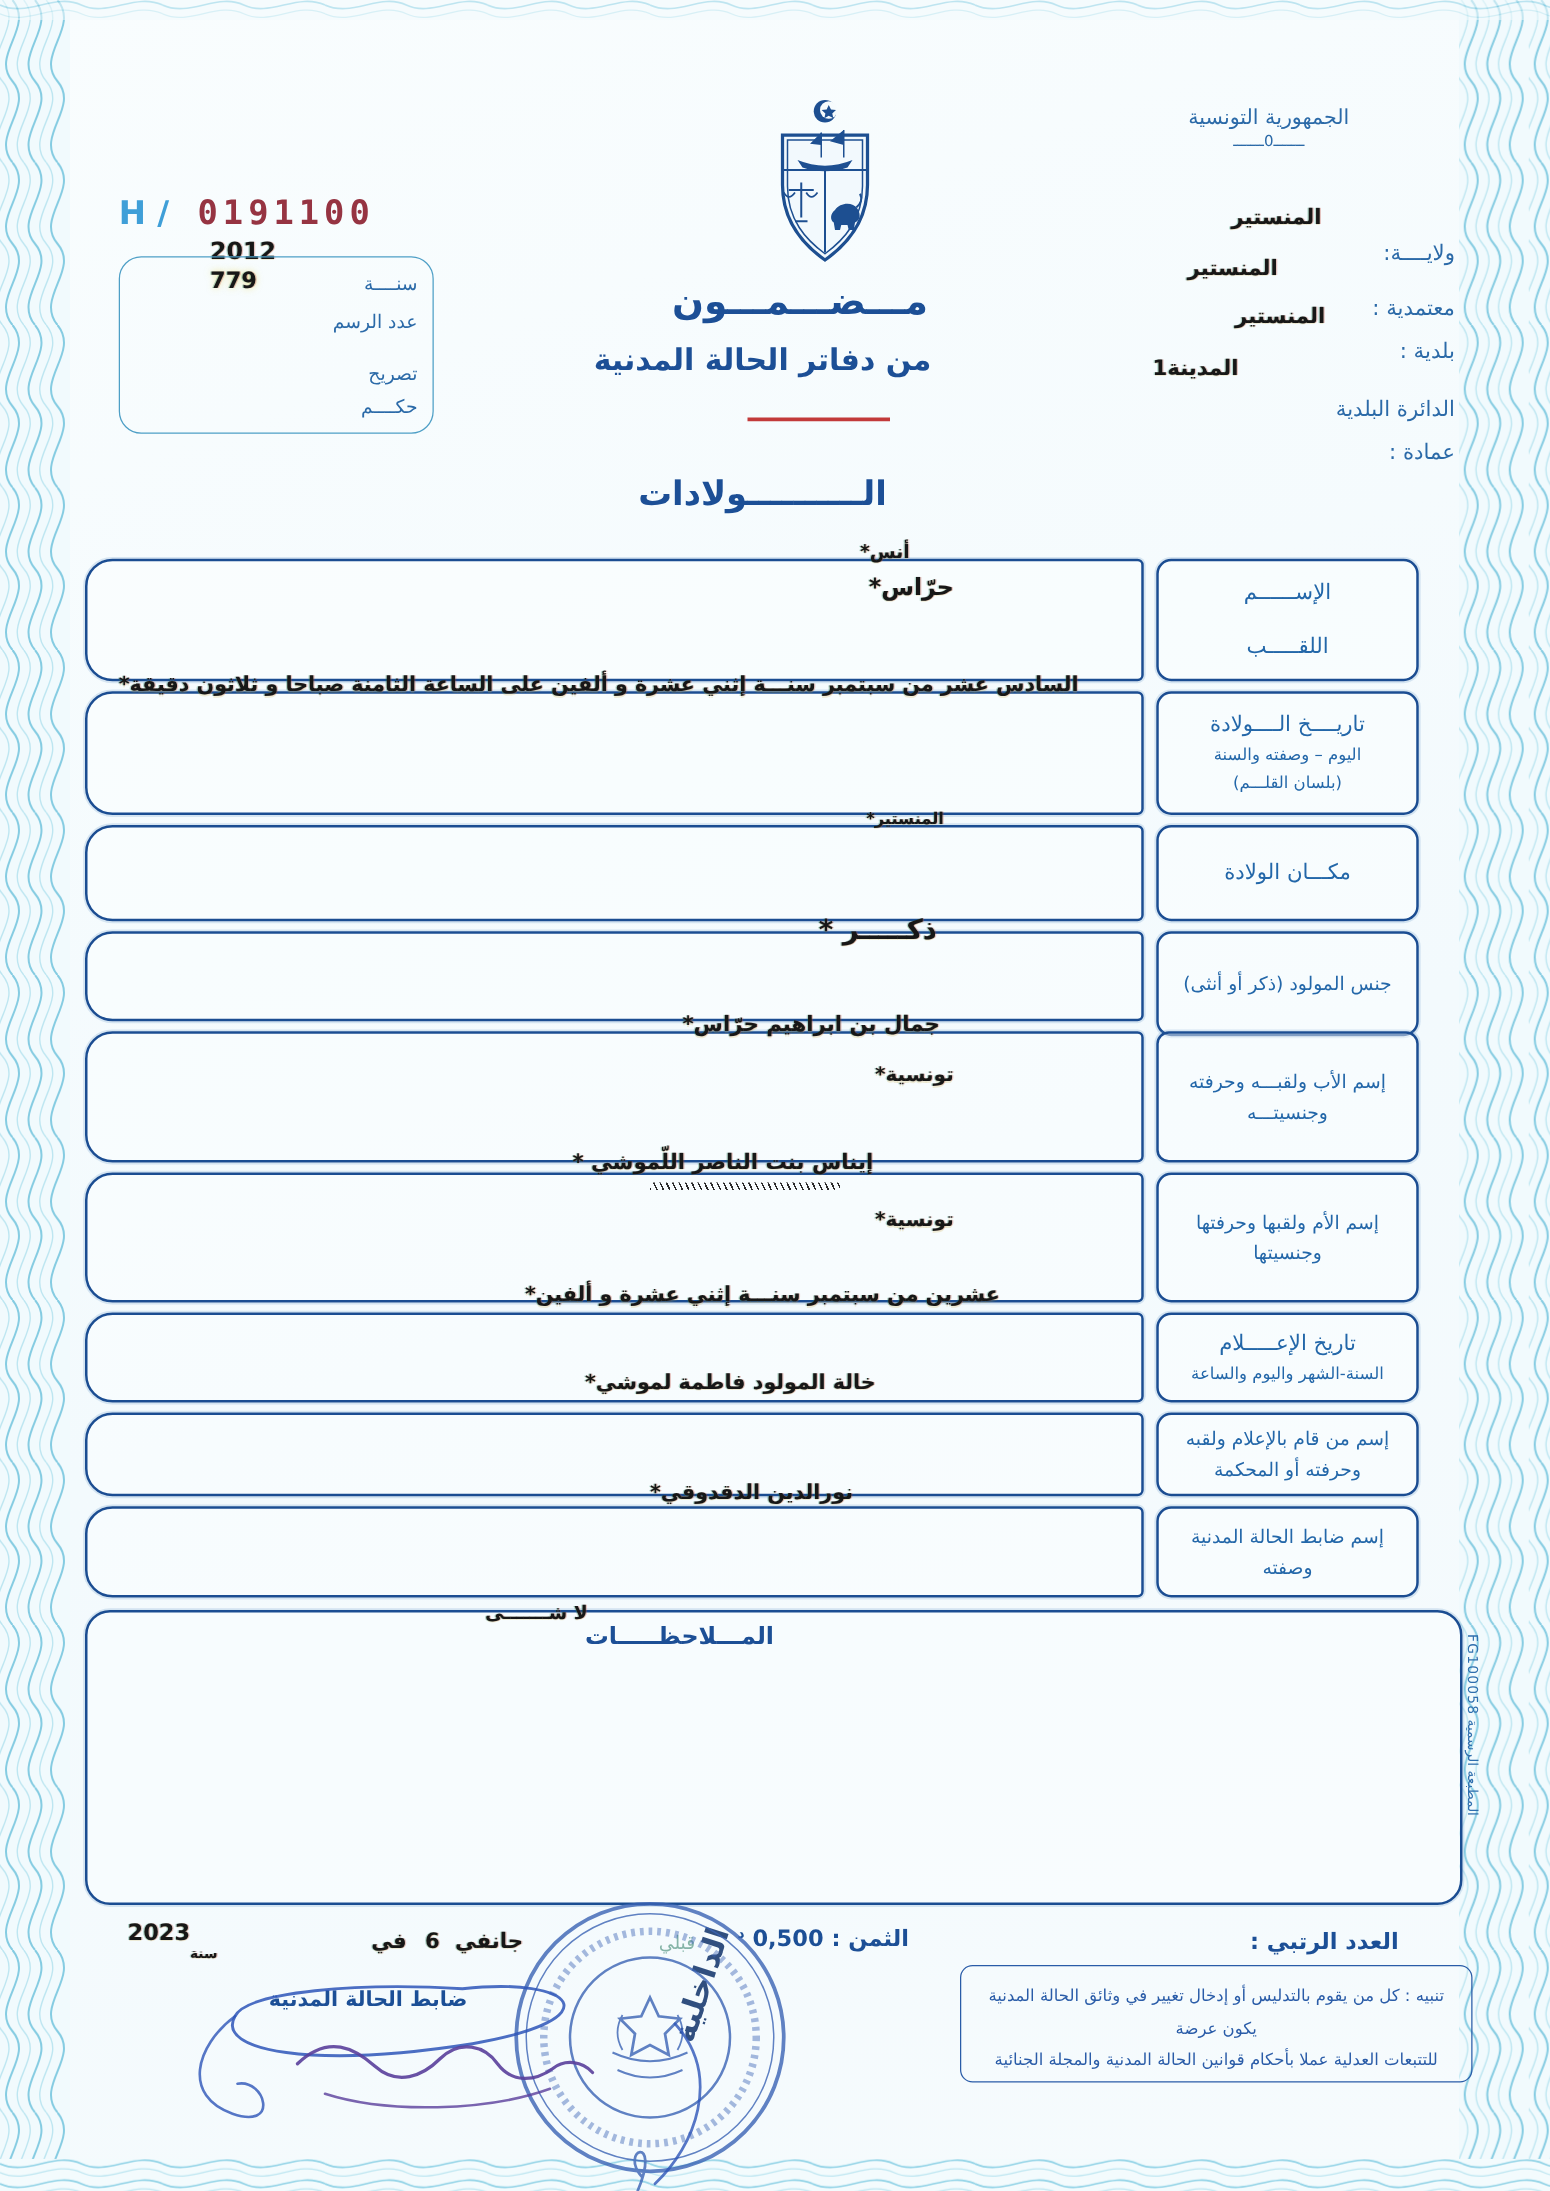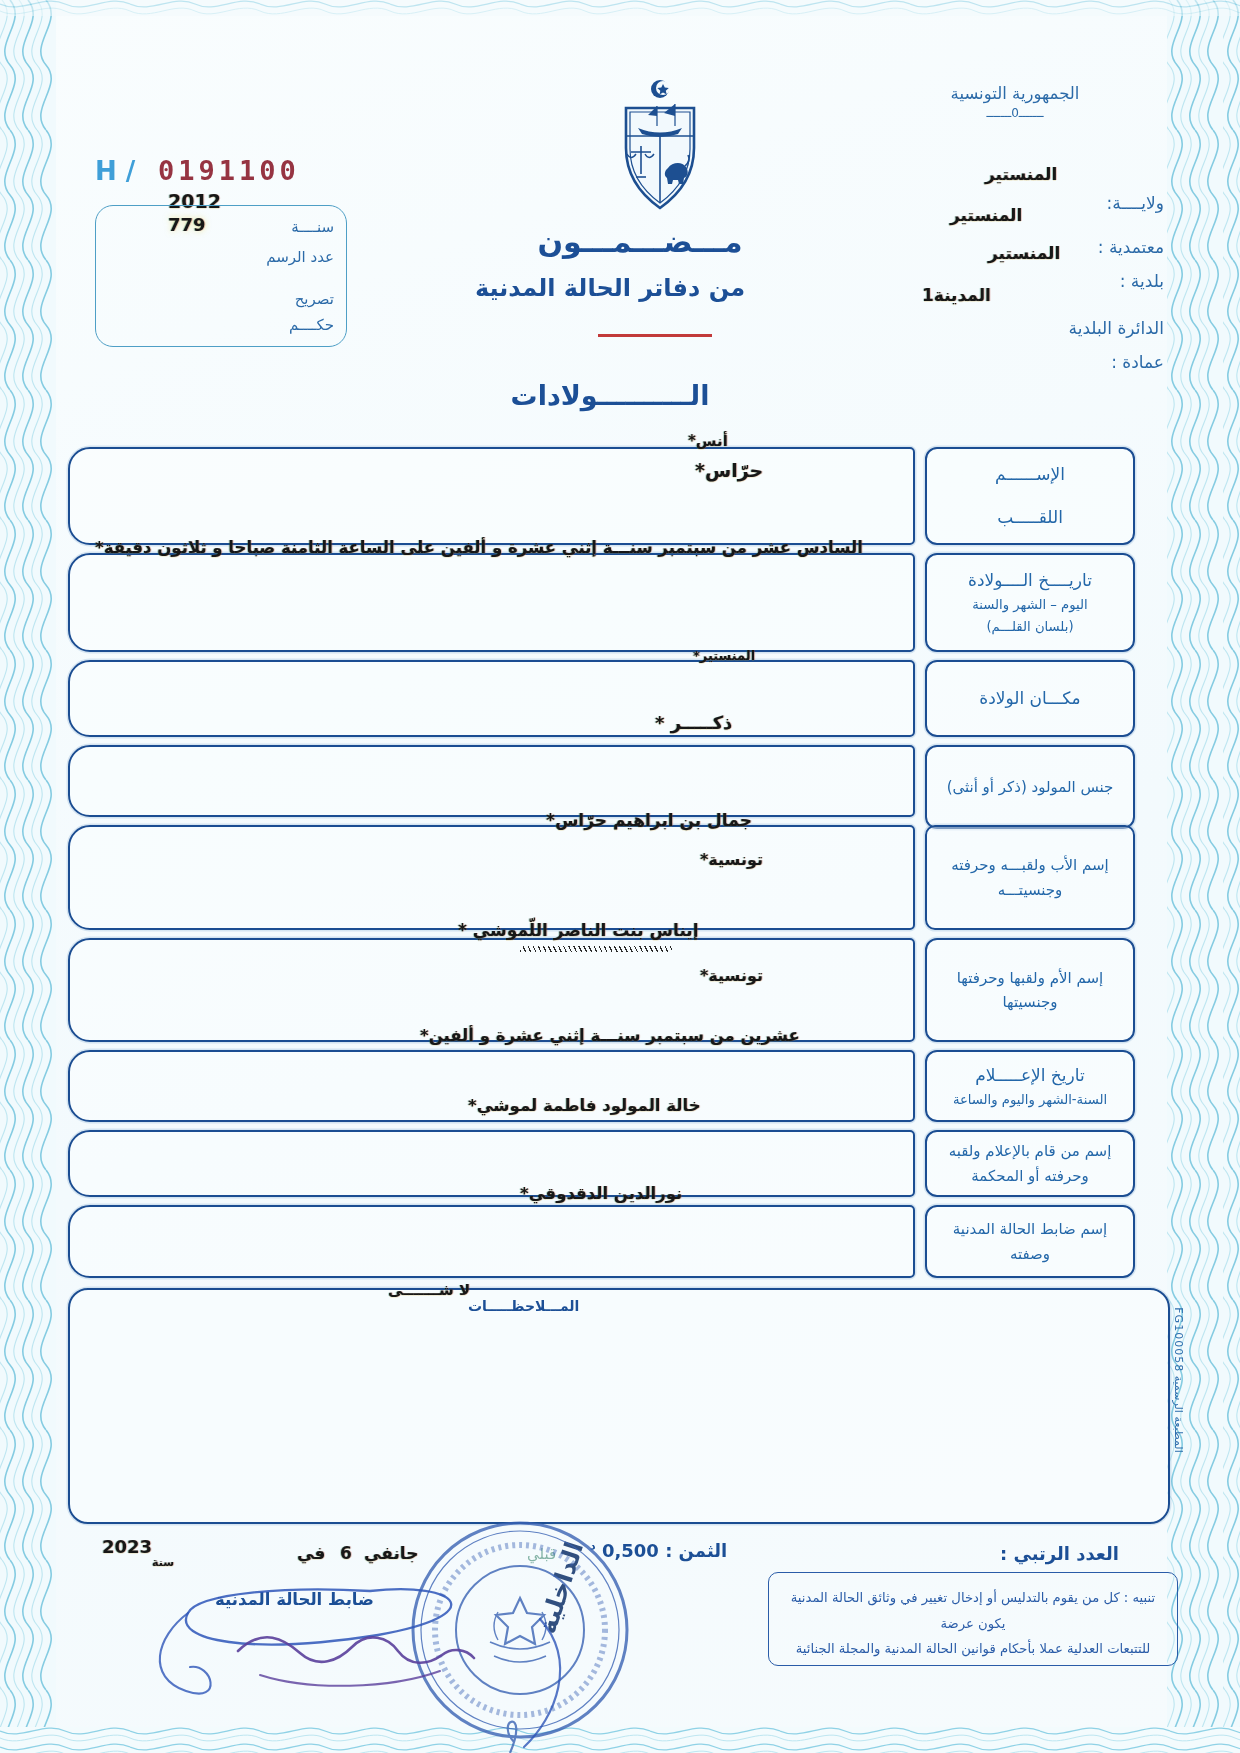--- a/index.html
+++ b/index.html
@@ -136,21 +136,21 @@
   <div class="vbox" style="top:1050px;height:72px;"></div>
   <div class="vbox" style="top:1130px;height:67px;"></div>
   <div class="vbox" style="top:1205px;height:73px;"></div>
 
   <div class="lbox" style="top:447px;height:98px;justify-content:space-between;padding:14px 10px;">
     <span class="big">الإســــــم</span>
     <span class="big">اللقـــــب</span>
   </div>
   <div class="lbox" style="top:553px;height:99px;">
     <span class="big">تاريــــخ الــــولادة</span>
-    <span class="sm">اليوم – الشهر والسنة</span>
+    <span class="sm">اليوم – وصفته والسنة</span>
     <span class="sm">(بلسان القلـــم)</span>
   </div>
   <div class="lbox" style="top:660px;height:77px;">
     <span class="big">مكـــان الولادة</span>
   </div>
   <div class="lbox" style="top:745px;height:84px;">
     <span>جنس المولود (ذكر أو أنثى)</span>
   </div>
   <div class="lbox" style="top:825px;height:105px;border-radius:10px;">
     <span>إسم الأب ولقبـــه وحرفته</span>
@@ -170,33 +170,33 @@
   </div>
   <div class="lbox" style="top:1205px;height:73px;">
     <span>إسم ضابط الحالة المدنية</span>
     <span>وصفته</span>
   </div>
 
   <span class="tv" style="left:688px;top:432px;font-size:15px;">أنس*</span>
   <span class="tv" style="left:695px;top:459px;font-size:19px;">حرّاس*</span>
   <span class="tv" style="left:95px;top:538px;font-size:16.5px;">السادس عشر من سبتمبر سنـــة إثني عشرة و ألفين على الساعة الثامنة صباحا و ثلاثون دقيقة*</span>
   <span class="tv" style="left:693px;top:648px;font-size:13px;">المنستير*</span>
-  <span class="tv" style="left:655px;top:712px;font-size:18px;">ذكـــــر *</span>
+  <span class="tv" style="left:655px;top:732px;font-size:22px;">ذكـــــر *</span>
   <span class="tv" style="left:546px;top:810px;font-size:17px;">جمال بن ابراهيم حرّاس*</span>
   <span class="tv" style="left:700px;top:850px;font-size:16px;">تونسية*</span>
   <span class="tv" style="left:458px;top:920px;font-size:17px;">إيناس بنت الناصر اللّموشي *</span>
   <div class="hatch"></div>
   <span class="tv" style="left:700px;top:966px;font-size:16px;">تونسية*</span>
   <span class="tv" style="left:420px;top:1026px;font-size:16.5px;">عشرين من سبتمبر سنـــة إثني عشرة و ألفين*</span>
   <span class="tv" style="left:468px;top:1096px;font-size:16.5px;">خالة المولود فاطمة لموشي*</span>
   <span class="tv" style="left:520px;top:1184px;font-size:16.5px;">نورالدين الدقدوقي*</span>
 
   <div class="notesbox"></div>
   <span class="tv" style="left:388px;top:1281px;font-size:15px;">لا شـــــــى</span>
-  <div class="abs rtl hblue" style="left:468px;top:1298px;font-size:14px;">المـــلاحظـــــات</div>
+  <div class="abs rtl hblue" style="left:468px;top:1298px;font-size:19px;">المـــلاحظـــــات</div>
   <div class="sideprint">المطبعة الرسمية FG100058</div>
 
   <div class="abs rtl hblue" style="left:1000px;top:1543px;font-size:18px;">العدد الرتبي :</div>
   <div class="abs rtl hblue" style="left:590px;top:1540px;font-size:18px;white-space:nowrap;">
     <span>الثمن :</span>
     <span>0,500</span>
     <sup style="font-size:11px;">د</sup>
   </div>
   <span class="abs rtl" style="left:527px;top:1545px;font-size:15px;color:#4a8f7a;opacity:.65;">قبلي</span>
   <span class="tv" style="left:297px;top:1543px;font-size:17px;">في</span>

